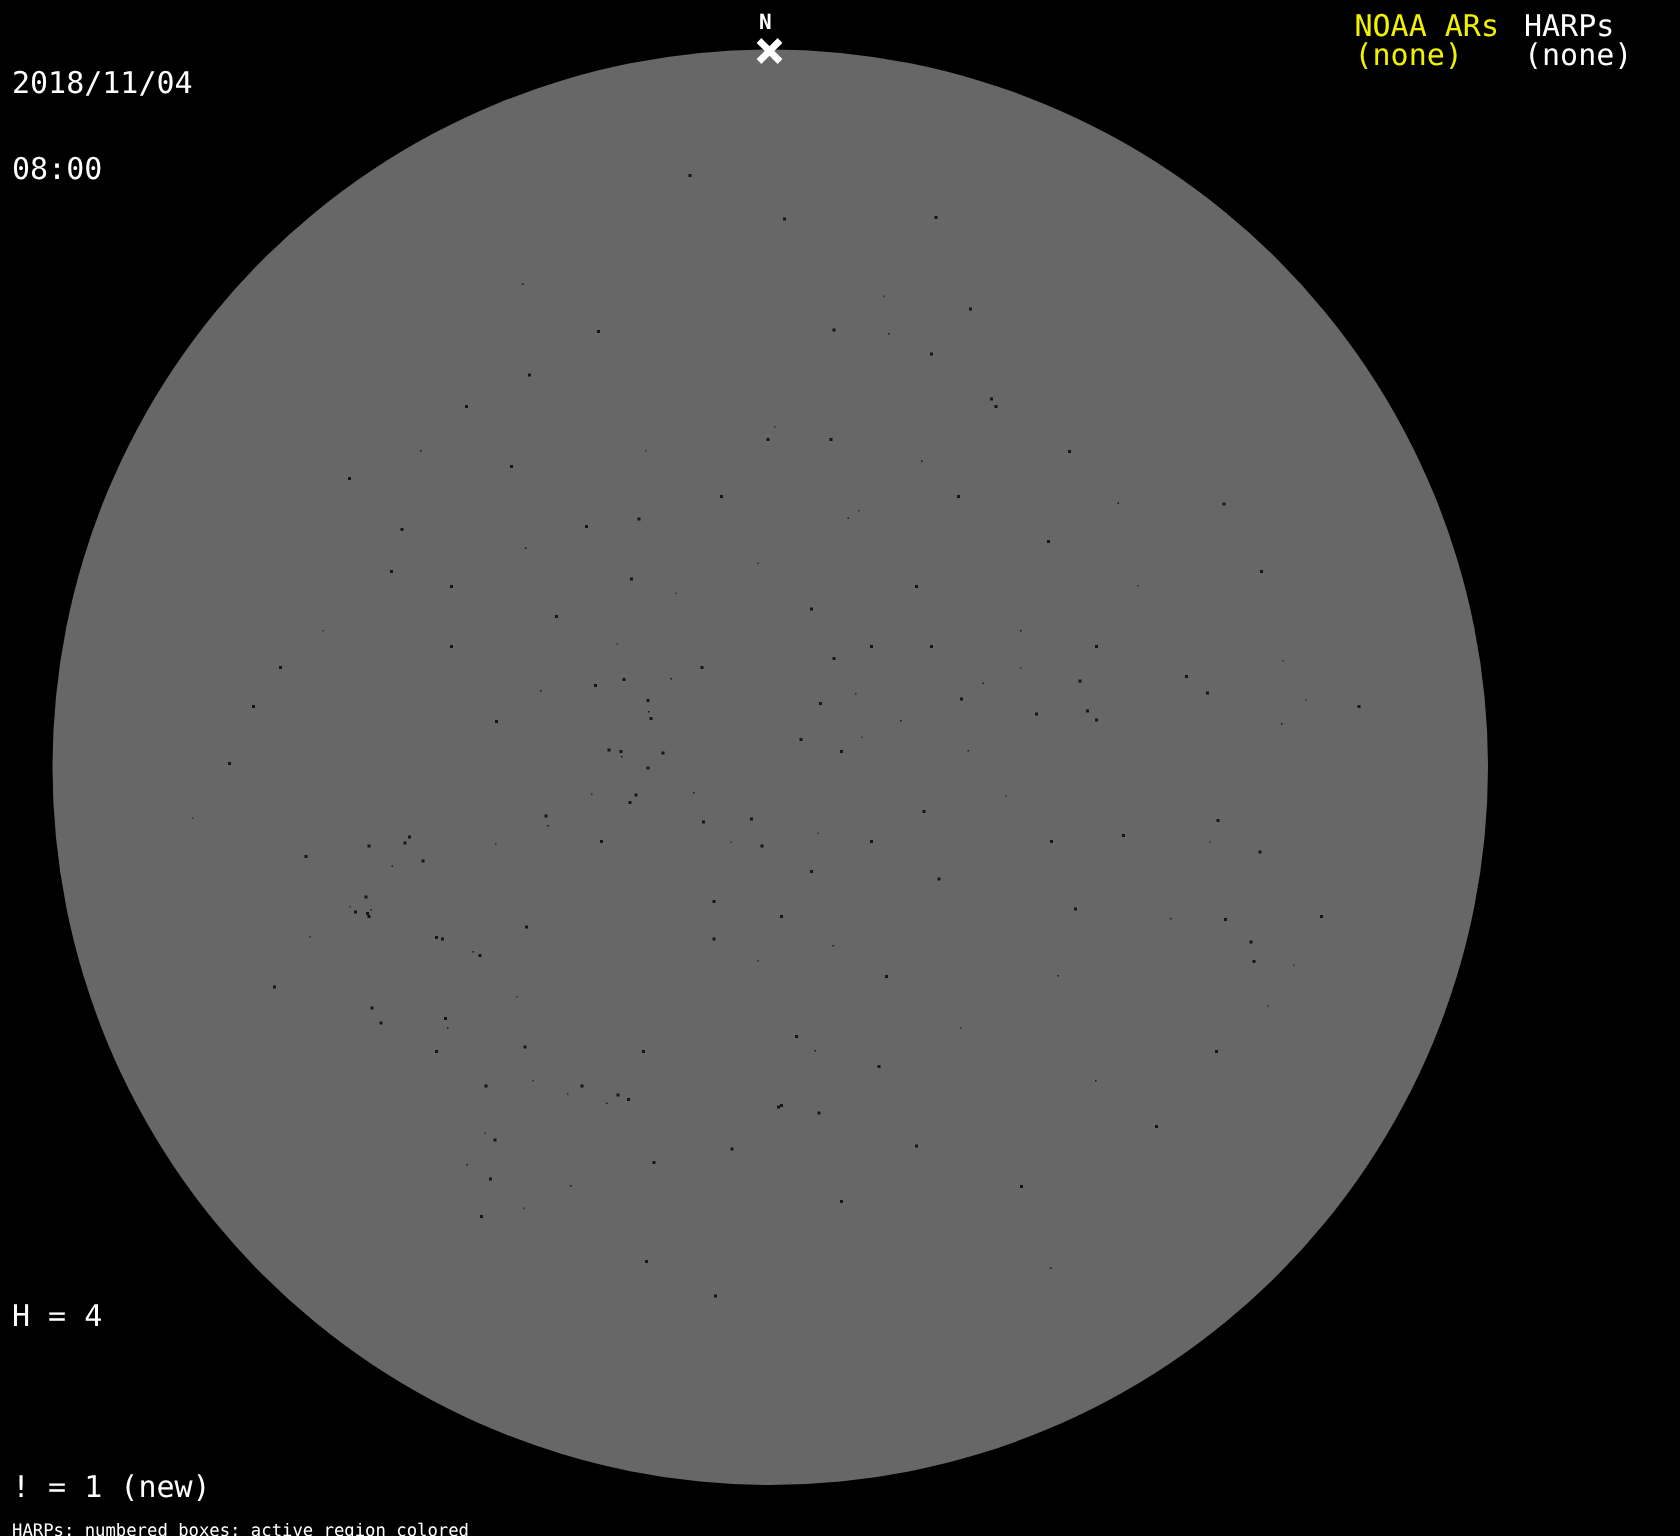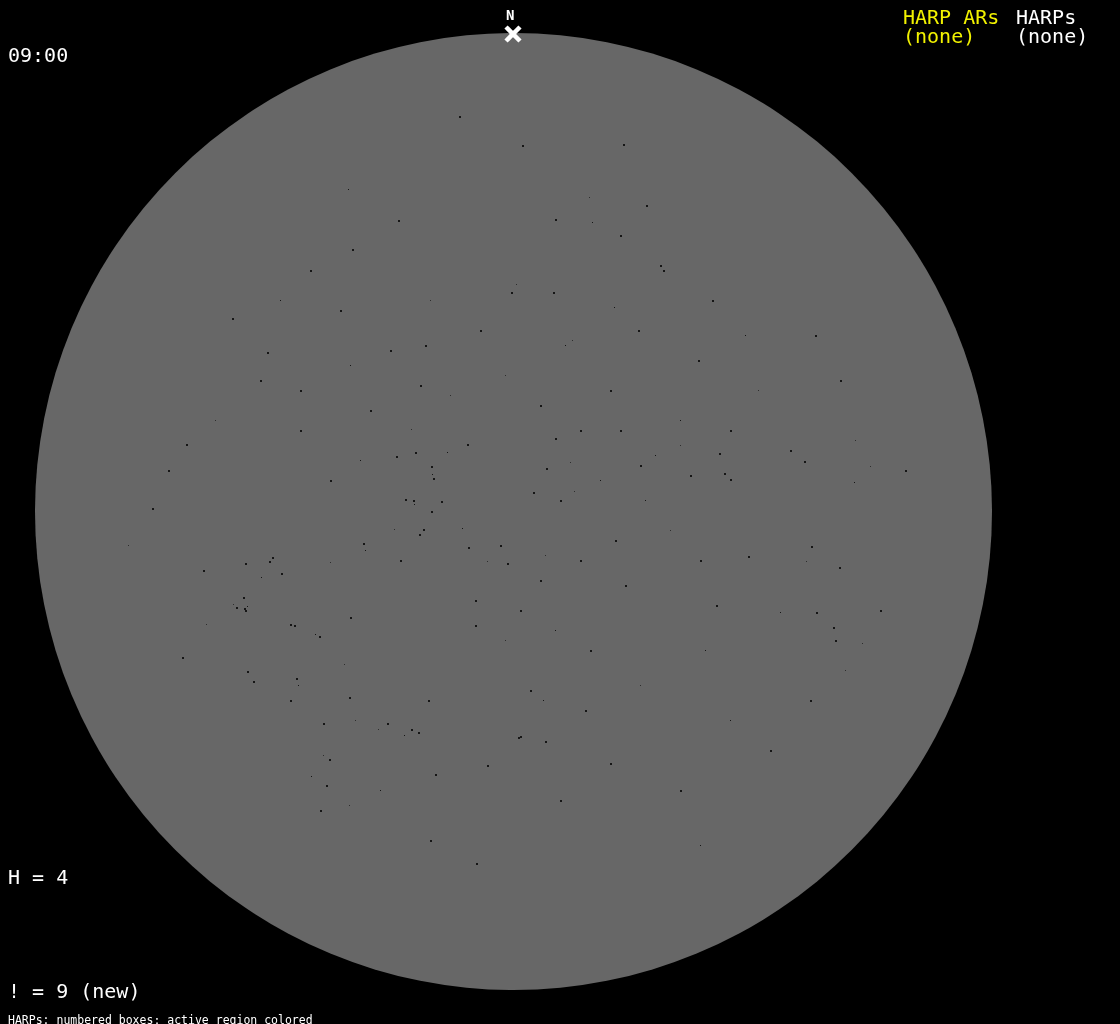--- a/index.html
+++ b/index.html
@@ -214,32 +214,33 @@
       <div class="speckle" style="left: 355px; top: 720px; width: 1px; height: 1px; background: rgb(46, 46, 46);"></div>
     </div>
 
   <div class="north-label" style="left:506px;top:9px;">N</div>
   <svg class="north-cross" style="left:503px;top:25px;" width="20" height="18" viewBox="0 0 20 18">
     <line x1="3" y1="2" x2="17" y2="16" stroke="#ffffff" stroke-width="4.5"></line>
     <line x1="17" y1="2" x2="3" y2="16" stroke="#ffffff" stroke-width="4.5"></line>
   </svg>
 
   <div class="txt overlay-text" style="left:8px;top:8px;">
-    <div>09:00</div>
+    <div>2018/11/04</div>
+    <div>08:00</div>
   </div>
 
-  <div class="txt overlay-text" style="left: 903px; top: 8px; color: rgb(242, 242, 0);">HARP ARs</div>
+  <div class="txt overlay-text" style="left: 903px; top: 8px; color: rgb(242, 242, 0);">NOAA ARs</div>
   <div class="txt overlay-text" style="left: 903px; top: 27px; color: rgb(242, 242, 0);">(none)</div>
   <div class="txt overlay-text" style="left: 1016px; top: 8px; color: rgb(255, 255, 255);">HARPs</div>
   <div class="txt overlay-text" style="left: 1016px; top: 27px; color: rgb(255, 255, 255);">(none)</div>
 
   <div class="txt overlay-text" style="left:8px;top:830px;">
     <div class="legend-line">H = 4</div>
     <div class="legend-gap"></div>
-    <div class="legend-line">! = 9 (new)</div>
+    <div class="legend-line">! = 1 (new)</div>
     
     
     
     
     
   </div>
 
   <div class="txt small overlay-text" style="left:8px;top:989px;">
     <div>HARPs: numbered boxes; active region colored</div>
     

